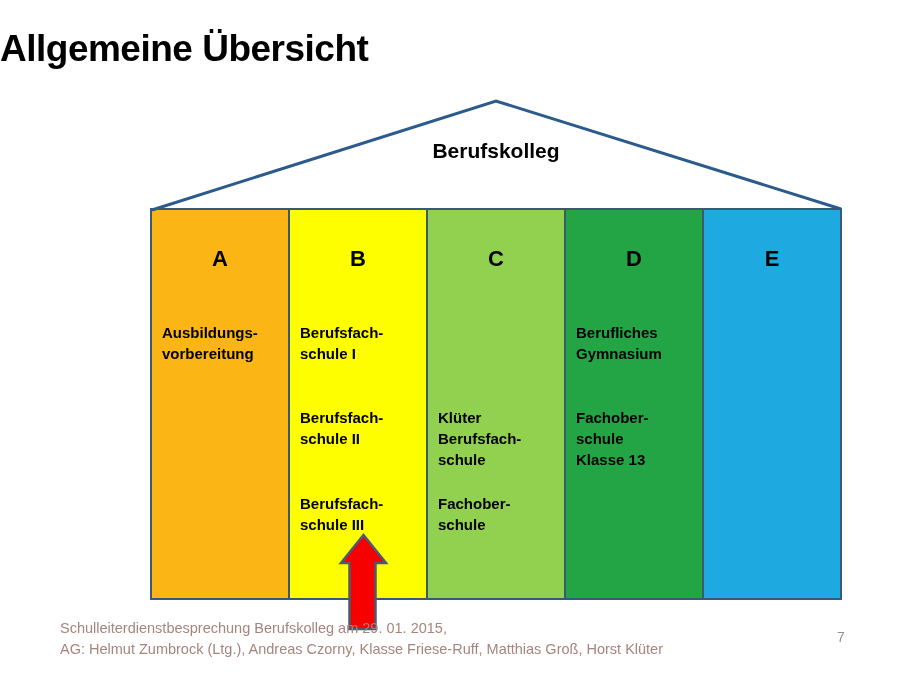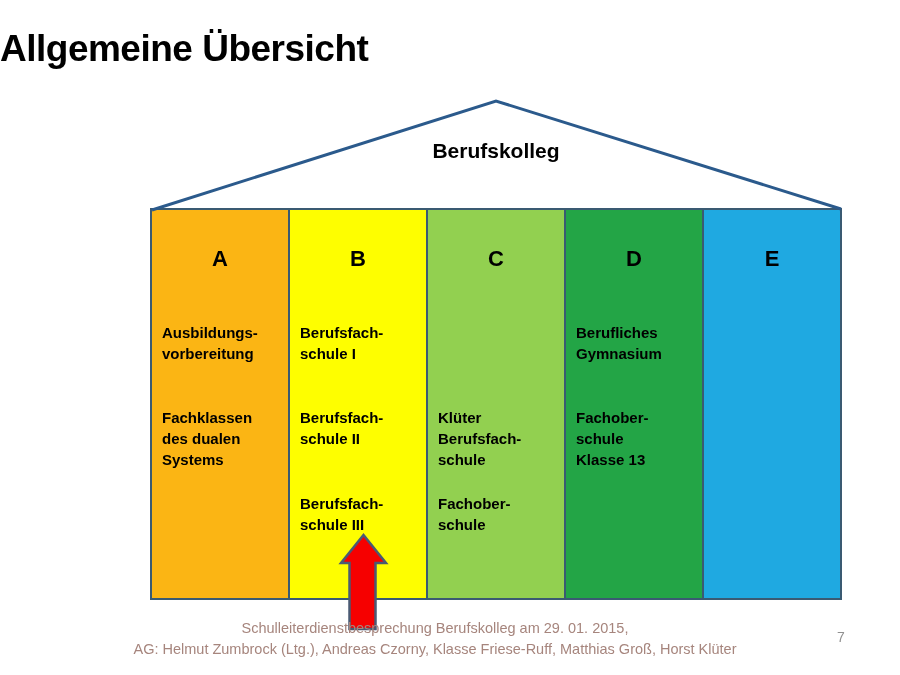--- a/index.html
+++ b/index.html
@@ -41,21 +41,21 @@
   .col-block{
     position:absolute;left:10px;right:2px;font-size:15px;font-weight:bold;
     line-height:21px;white-space:pre-line;margin-top:8px;
   }
   .b1{top:104px;}
   .b2{top:189px;}
   .b3{top:275px;}
   .arrow-svg{z-index:4;}
   .arrow-shape{fill:var(--arrow-fill);stroke:var(--arrow-outline);stroke-width:2.5;}
   .footer{
-    position:absolute;left:60px;top:618px;width:750px;text-align:center;
+    position:absolute;left:60px;top:618px;width:750px;text-align:left;
     font-size:14.5px;line-height:21px;color:var(--footer-color);z-index:5;
   }
   .page-number{
     position:absolute;left:824px;top:629px;width:34px;text-align:center;
     font-size:14px;color:var(--pagenum-color);z-index:5;
   }
 </style>
 </head>
 <body>
 
@@ -68,23 +68,20 @@
   </svg>
 
   <div class="roof-label">Berufskolleg</div>
 
   <div class="house">
 
     <div class="col" style="background: rgb(251, 181, 20);">
       <div class="col-letter">A</div>
       <div class="col-block b1">Ausbildungs-
 vorbereitung</div>
-      <div class="col-block b2">Fachklassen
-des dualen
-Systems</div>
     </div>
 
     <div class="col" style="background: rgb(254, 254, 0);">
       <div class="col-letter">B</div>
       <div class="col-block b1">Berufsfach-
 schule I</div>
       <div class="col-block b2">Berufsfach-
 schule II</div>
       <div class="col-block b3">Berufsfach-
 schule III</div>

